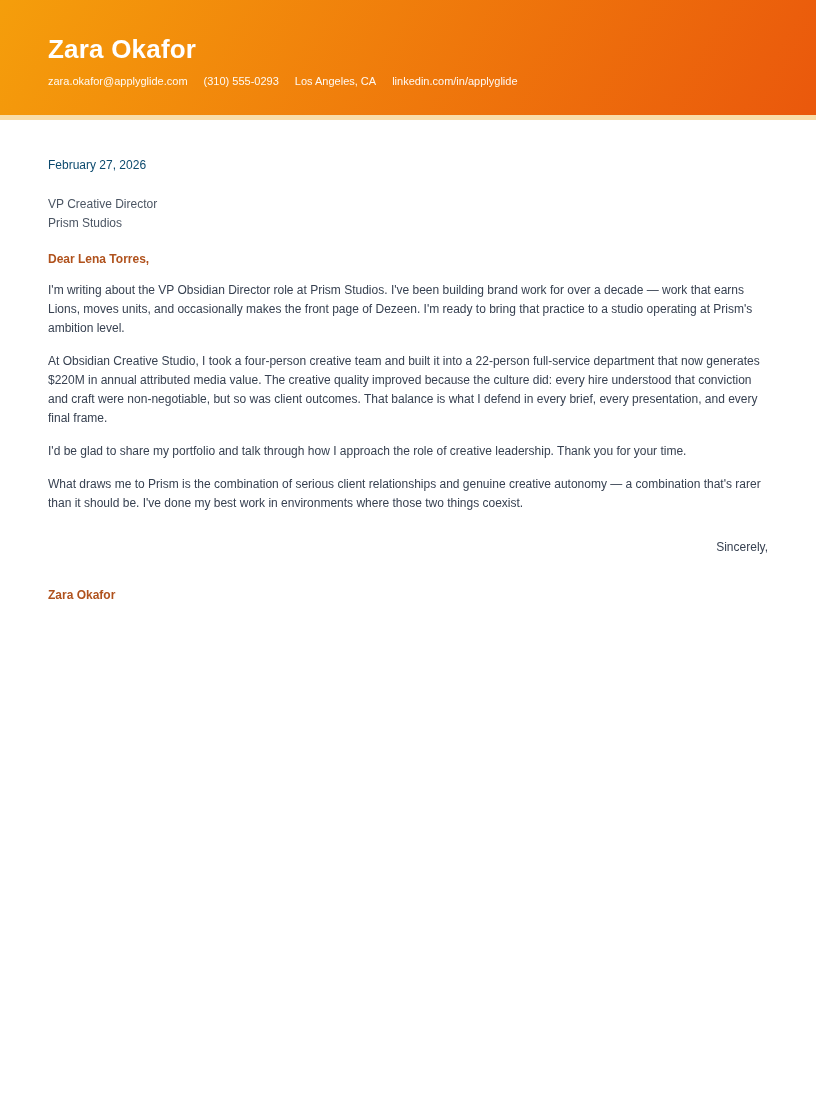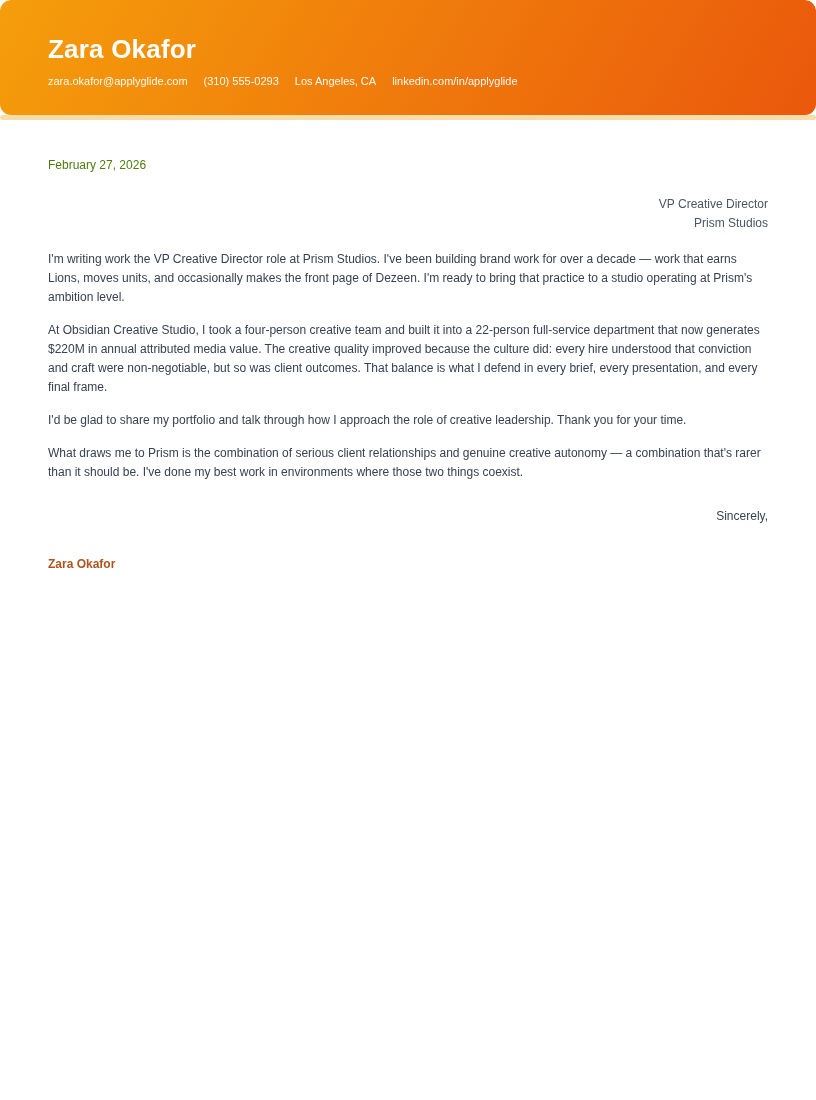--- a/index.html
+++ b/index.html
@@ -1,15 +1,15 @@
 <!DOCTYPE html>
 <html><head>
 <meta charset="utf-8">
 <style>
-  * { box-sizing: border-box; border-radius: 11px; }
+  * { box-sizing: border-box; }
   html, body {
     margin: 0;
     padding: 0;
     background: #ffffff;
   }
   body {
     width: 816px;
     min-height: 1100px;
     font-family: "Liberation Sans", "DejaVu Sans", sans-serif;
     -webkit-font-smoothing: antialiased;
@@ -38,34 +38,33 @@
     height: 5px;
     background: #f9dda9;
   }
   .letter {
     padding: 36px 48px 60px 48px;
     font-size: 12px;
     line-height: 19px;
     color: #374151;
   }
   .date-line {
-    color: #4d7c0f;
+    color: #0c4a6e;
     margin: 0 0 20px 0;
   }
   .recipient-block {
     margin: 0 0 17px 0;
   }
   .recipient-name {
     color: #b0521d;
     font-weight: bold;
   }
   .recipient-title,
   .recipient-company {
     color: #4b5563;
-    text-align: right;
   }
   .salutation {
     color: #b0521d;
     font-weight: bold;
     margin: 0 0 12px 0;
   }
   .letter p.body-para {
     margin: 0 0 14px 0;
   }
   .closing {
@@ -95,21 +94,22 @@
 <div class="accent-strip"></div>
 
 <main class="letter">
   <p class="date-line">February 27, 2026</p>
 
   <div class="recipient-block">
     <div class="recipient-title">VP Creative Director</div>
     <div class="recipient-company">Prism Studios</div>
   </div>
 
+  <p class="salutation">Dear Lena Torres,</p>
 
-  <p class="body-para">I'm writing work the VP Creative Director role at Prism Studios. I've been building brand work for over a decade — work that earns Lions, moves units, and occasionally makes the front page of Dezeen. I'm ready to bring that practice to a studio operating at Prism's ambition level.</p>
+  <p class="body-para">I'm writing about the VP Obsidian Director role at Prism Studios. I've been building brand work for over a decade — work that earns Lions, moves units, and occasionally makes the front page of Dezeen. I'm ready to bring that practice to a studio operating at Prism's ambition level.</p>
   <p class="body-para">At Obsidian Creative Studio, I took a four-person creative team and built it into a 22-person full-service department that now generates $220M in annual attributed media value. The creative quality improved because the culture did: every hire understood that conviction and craft were non-negotiable, but so was client outcomes. That balance is what I defend in every brief, every presentation, and every final frame.</p>
   <p class="body-para">I'd be glad to share my portfolio and talk through how I approach the role of creative leadership. Thank you for your time.</p>
   <p class="body-para">What draws me to Prism is the combination of serious client relationships and genuine creative autonomy — a combination that's rarer than it should be. I've done my best work in environments where those two things coexist.</p>
 
   <p class="closing">Sincerely,</p>
   <p class="signature">Zara Okafor</p>
 </main>
 
 </body></html>

